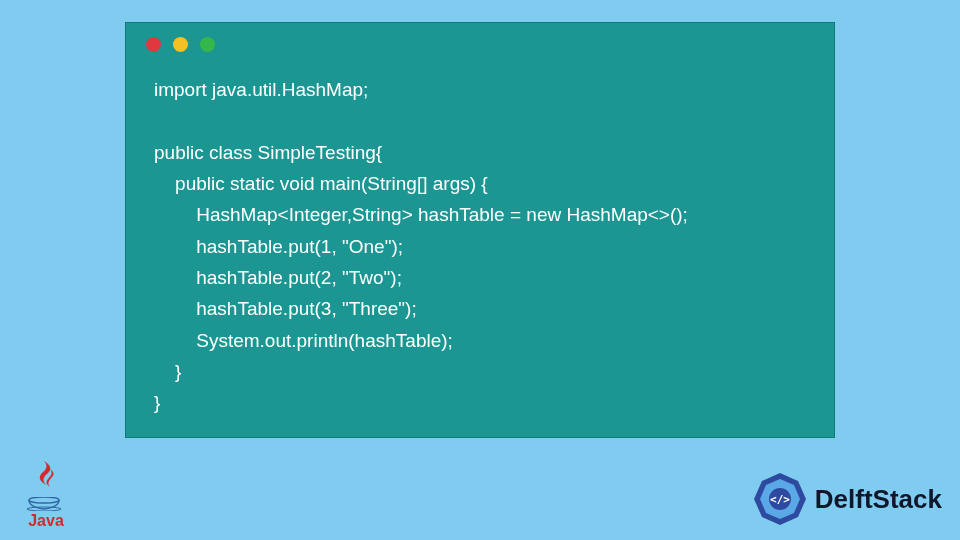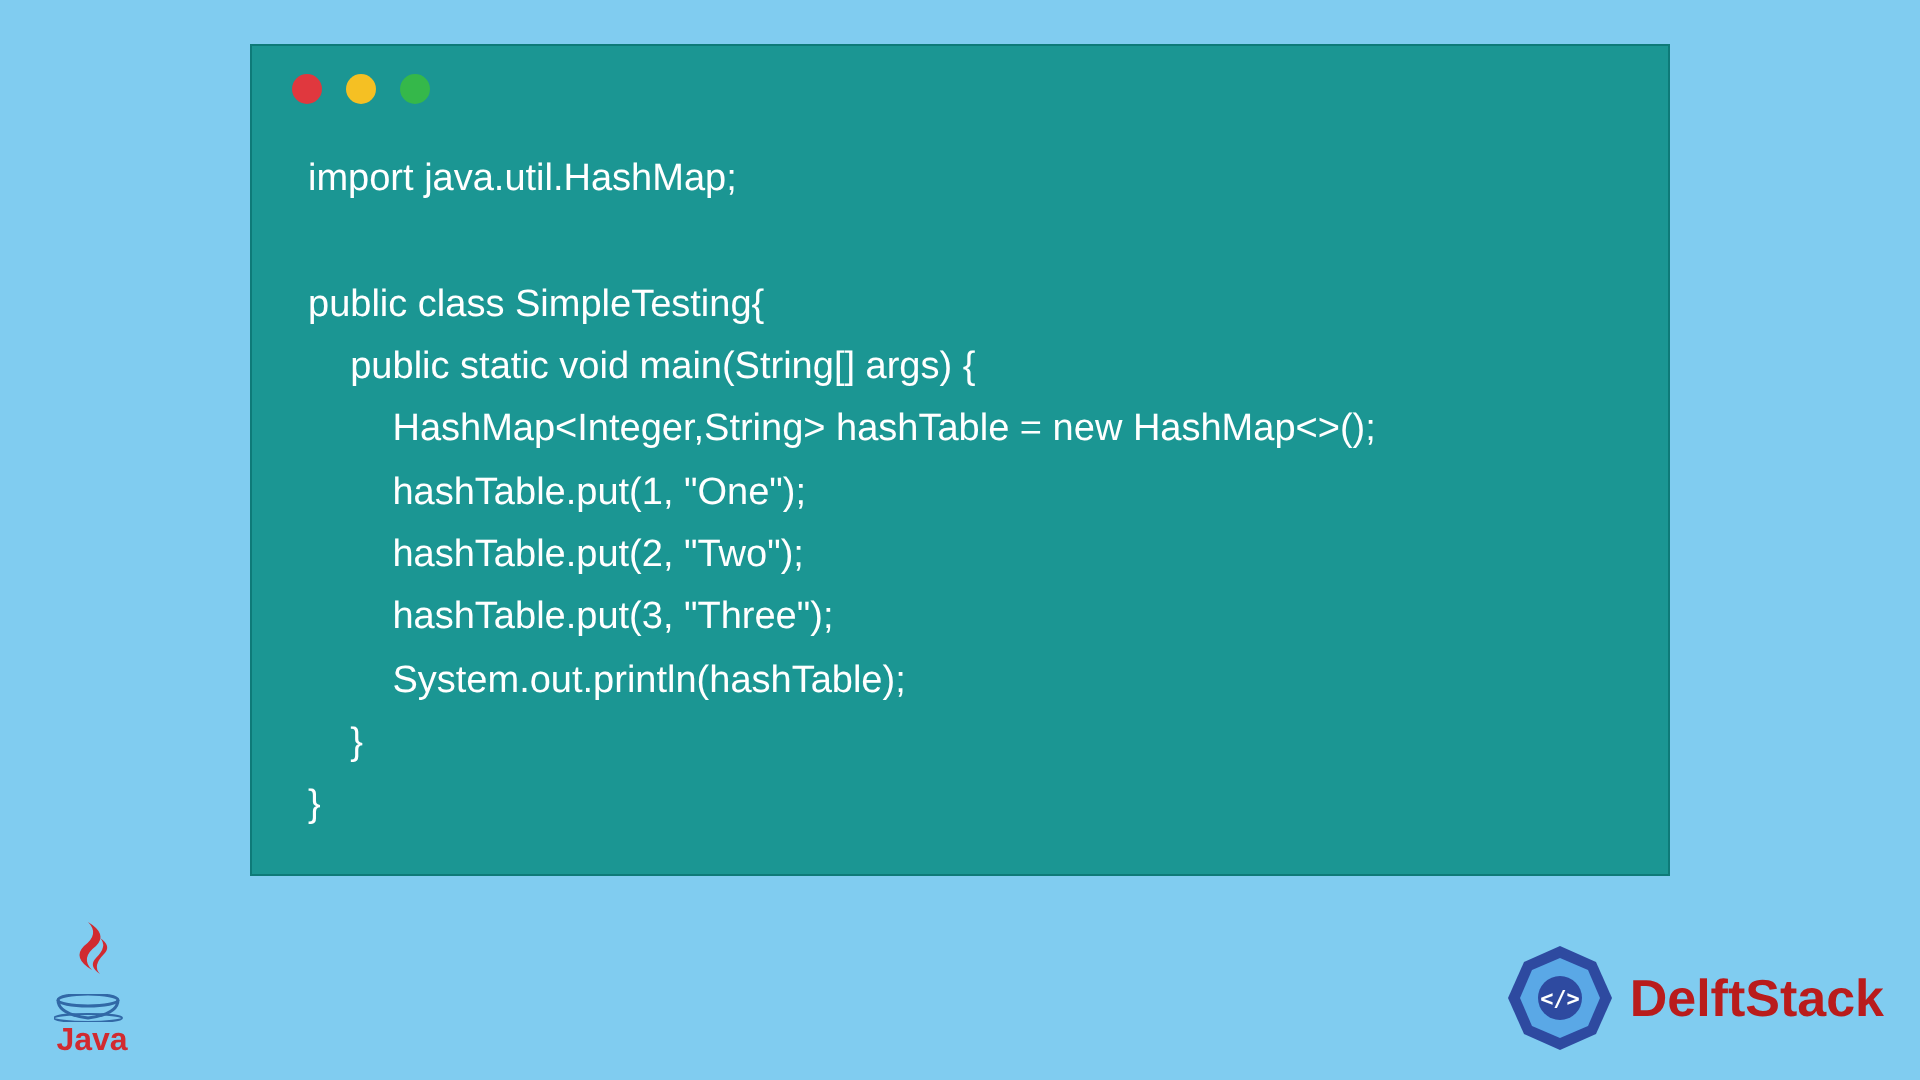--- a/index.html
+++ b/index.html
@@ -79,21 +79,21 @@
     align-items: center;
     gap: 6px;
   }
   .delft-emblem {
     width: 58px;
     height: 58px;
     position: relative;
   }
   .delft-emblem svg { width: 100%; height: 100%; }
   .delft-text {
-    color: #b91c1c;
+    color: #0f172a;
     font-size: 26px;
     font-weight: 600;
     font-family: Arial, sans-serif;
   }
 </style>
 </head>
 <body>
 
 <div class="code-window">
   <div class="window-dots">

